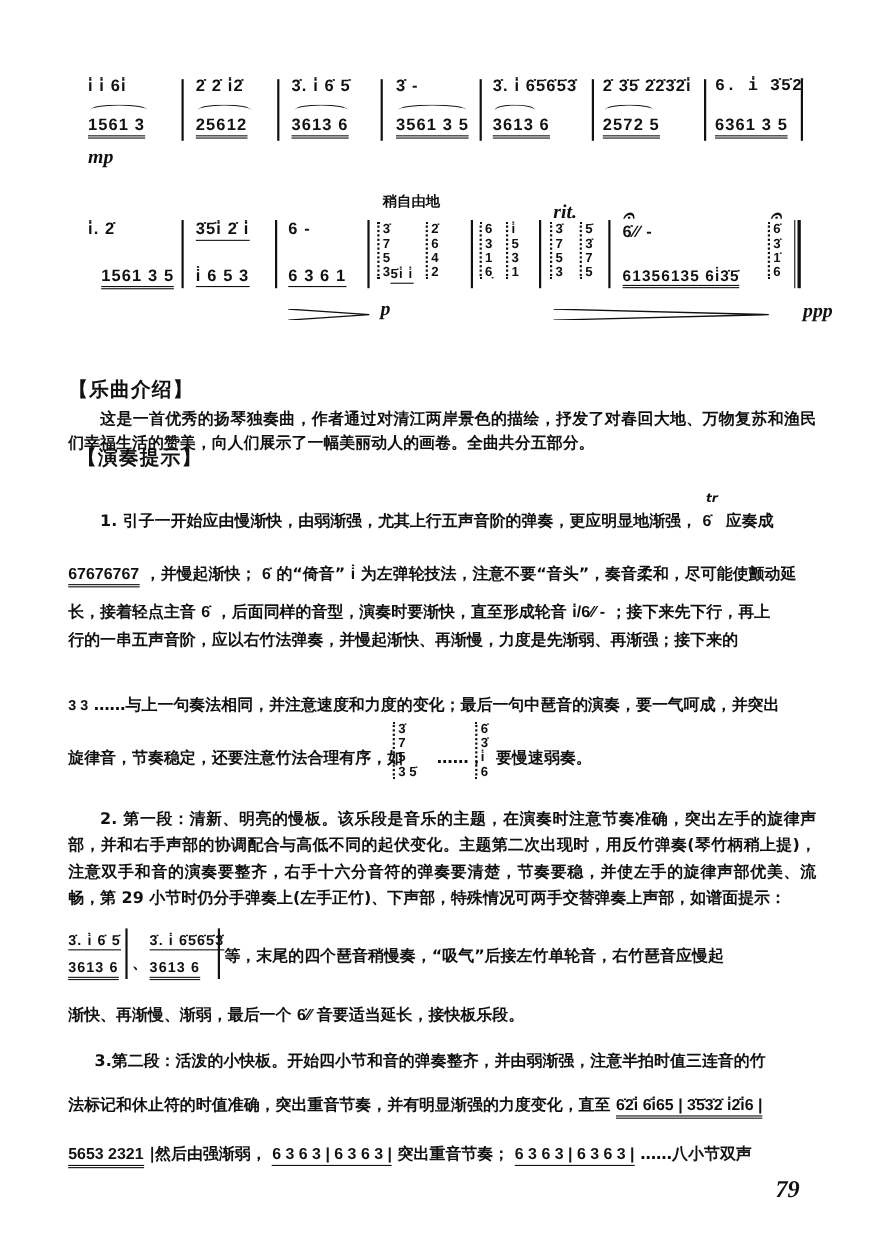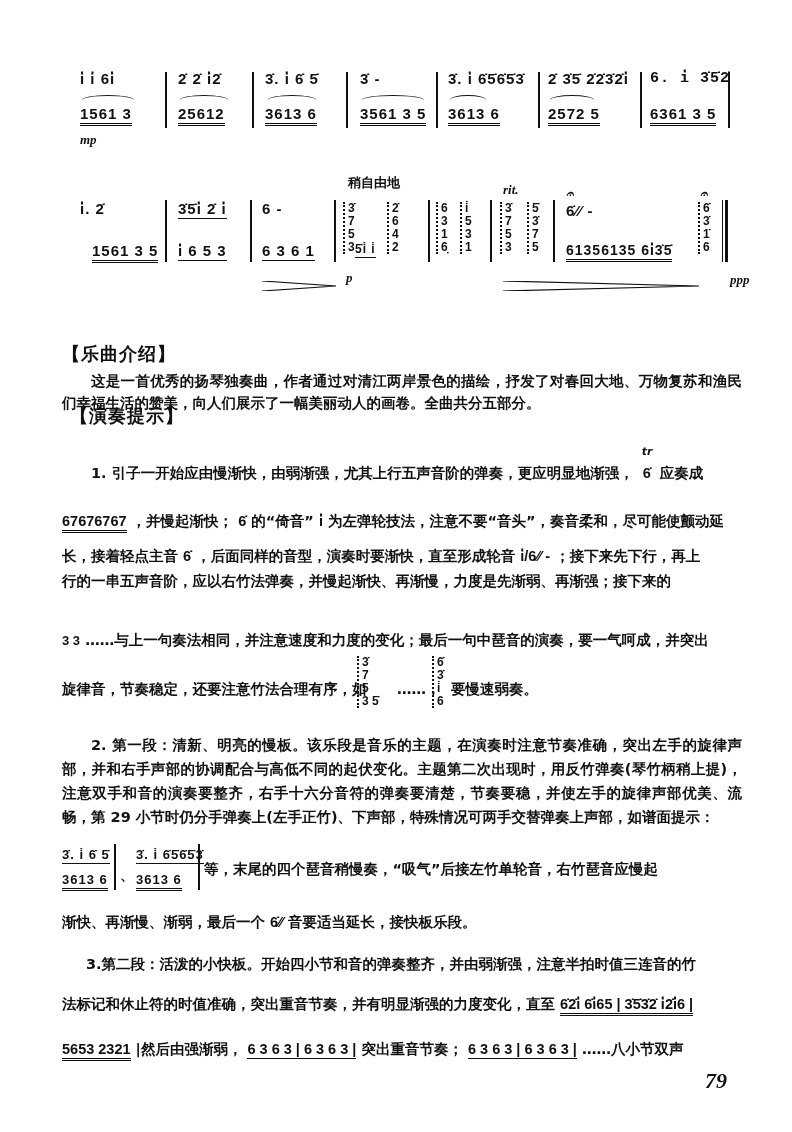--- a/index.html
+++ b/index.html
@@ -6,21 +6,21 @@
   html, body { width: 792px; height: 1132px; background: #ffffff; overflow: hidden; }
   body { position: relative; font-family: "DejaVu Sans", sans-serif; color: #111; }
 
   .score { position: absolute; left: 0; width: 792px; }
   .upper, .lower { position: absolute; font-family: "Liberation Sans", sans-serif; font-weight: bold; font-size: 15px; white-space: nowrap; letter-spacing: 1px; }
   .barline { position: absolute; width: 2px; background: #111; }
   .barline.double { width: 6px; border-left: 1.5px solid #111; border-right: 3px solid #111; background: transparent; }
   .uline { border-bottom: 1.5px solid #111; padding-bottom: 1px; }
   .uline2 { border-bottom: 3.5px double #111; padding-bottom: 1px; }
   .slur { position: absolute; height: 10px; border-top: 1.5px solid #111; border-radius: 50% 50% 0 0; }
-  .dyn { position: absolute; font-family: "Liberation Serif", serif; font-style: italic; font-weight: bold; font-size: 13px; }
+  .dyn { position: absolute; font-family: "Liberation Serif", serif; font-style: italic; font-weight: bold; font-size: 18px; }
   .tempo { position: absolute; font-weight: bold; font-size: 13px; }
   .chord { position: absolute; font-family: "Liberation Sans", sans-serif; font-weight: bold; font-size: 12px; line-height: 13px; border-left: 2px dotted #111; padding-left: 3px; white-space: pre; }
   .hairpin { position: absolute; height: 10px; }
   .hairpin svg { width: 100%; height: 100%; }
 
   .section-title { position: absolute; left: 62px; font-weight: bold; font-size: 18px; letter-spacing: 1px; }
   .para { position: absolute; left: 62px; width: 680px; font-size: 14.5px; font-weight: bold; line-height: 22px; text-align: justify; }
   .line { position: absolute; left: 62px; font-size: 14.5px; font-weight: bold; white-space: nowrap; }
   .inline-num { font-family: "Liberation Sans", sans-serif; font-weight: bold; }
   .page-num { position: absolute; left: 705px; top: 1068px; font-family: "Liberation Serif", serif; font-style: italic; font-weight: bold; font-size: 22px; }
@@ -138,21 +138,21 @@
   <div class="dyn" style="left:702px;top:100px;margin-left:28px;">ppp</div>
 </div>
 
 <div class="section-title" style="top:342px;">【乐曲介绍】</div>
 <div class="para" style="top:370px;text-indent:29px;">这是一首优秀的扬琴独奏曲，作者通过对清江两岸景色的描绘，抒发了对春回大地、万物复苏和渔民们幸福生活的赞美，向人们展示了一幅美丽动人的画卷。全曲共分五部分。</div>
 
 <div class="section-title" style="top:404px;margin-left:8px;">【演奏提示】</div>
 
 <div class="line" style="top:464px;left:91px;">
   <span>1. 引子一开始应由慢渐快，由弱渐强，尤其上行五声音阶的弹奏，更应明显地渐强，</span>
-  <span style="position:relative;display:inline-block;width:16px;text-align:center;">
+  <span style="position:relative;display:inline-block;width:16px;">
     <span style="position:absolute;top:-20px;left:3px;font-style:italic;font-size:11px;">tr</span>
     <span class="inline-num">6̇</span>
   </span>
   <span>应奏成</span>
 </div>
 
 <div class="line" style="top:512px;">
   <span class="inline-num uline2">67676767</span>
   <span>，并慢起渐快；</span>
   <span class="inline-num">6̇</span>

